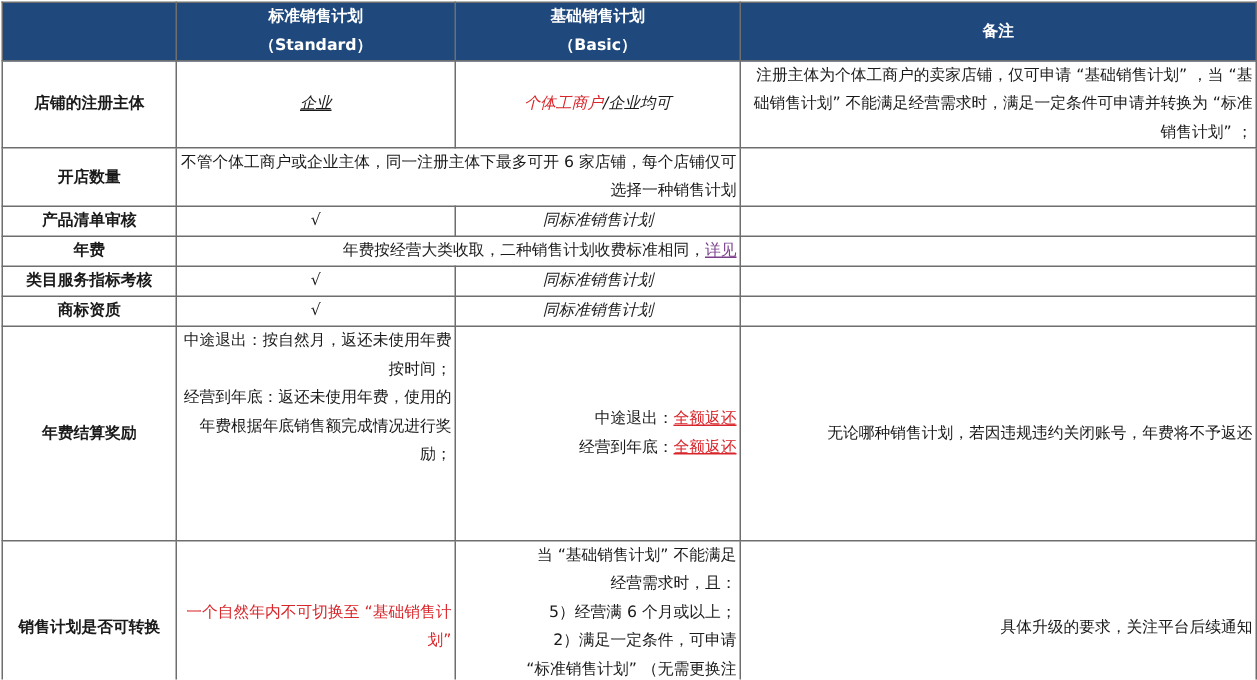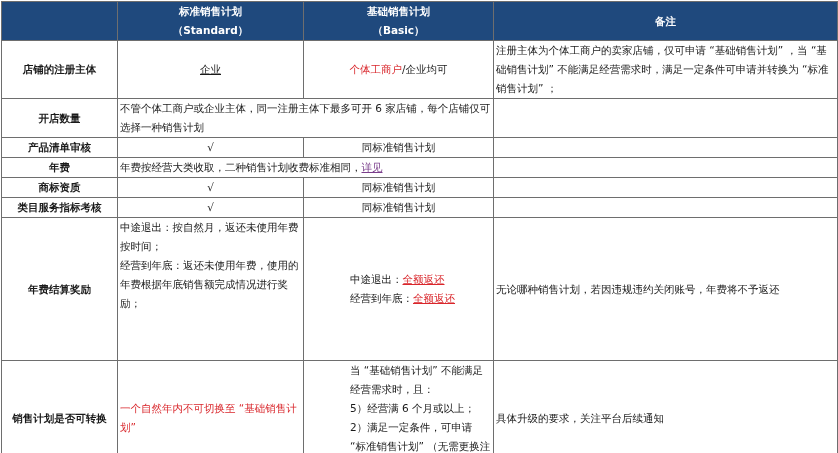--- a/index.html
+++ b/index.html
@@ -3,22 +3,22 @@
   <meta charset="utf-8">
   <style>
     html, body { margin: 0; padding: 0; background: #ffffff; }
     body { width: 838px; height: 453px; overflow: hidden; position: relative;
            font-family: "DejaVu Sans", "Liberation Sans", sans-serif; font-size: 10.5px; color: #1a1a1a; }
     table.cmp { position: absolute; left: 1px; top: 1px; border-collapse: collapse; table-layout: fixed; width: 836px; }
     table.cmp td, table.cmp th { border: 1px solid #6e6e6e; padding: 0 2px; vertical-align: middle; line-height: 19px; }
     th.hd { background: #1f497d; color: #ffffff; font-weight: bold; text-align: center; line-height: 18px; font-size: 10.5px; }
     th.hd .sub { display: block; }
     td.lbl { text-align: center; font-weight: bold; }
-    td.ctr { text-align: center; }
-    td.lft { text-align: left; }
+    td.ctr { text-align: center; font-style: italic; }
+    td.lft { text-align: right; }
     .red { color: #d9262b; }
     .link { color: #7b3f8c; text-decoration: underline; }
     .ul { text-decoration: underline; }
     .b { font-weight: normal; color: #1a1a1a; }
     .line { display: block; margin-left: 44px; }
   </style>
 </head>
 <body>
 
 <table class="cmp">
@@ -61,29 +61,29 @@
     <td class="ctr">同标准销售计划</td>
     <td class="lft"></td>
   </tr>
 
   <tr style="height:19px">
     <td class="lbl">年费</td>
     <td class="lft" colspan="2"><span>年费按经营大类收取，二种销售计划收费标准相同，</span><span class="link">详见</span></td>
     <td class="lft"></td>
   </tr>
 
-  <tr style="height:19px">
-    <td class="lbl">商标资质</td>
+  <tr style="height:20px">
+    <td class="lbl">类目服务指标考核</td>
     <td class="ctr">√</td>
     <td class="ctr">同标准销售计划</td>
     <td class="lft"></td>
   </tr>
 
-  <tr style="height:20px">
-    <td class="lbl">类目服务指标考核</td>
+  <tr style="height:19px">
+    <td class="lbl">商标资质</td>
     <td class="ctr">√</td>
     <td class="ctr">同标准销售计划</td>
     <td class="lft"></td>
   </tr>
 
   <tr style="height:143px">
     <td class="lbl">年费结算奖励</td>
     <td class="lft" style="vertical-align:top;">
       <span class="b">中途退出：</span><span>按自然月，返还未使用年费按时间；</span><br>
       <span class="b">经营到年底：</span><span>返还未使用年费，使用的年费根据年底销售额完成情况进行奖励；</span>

